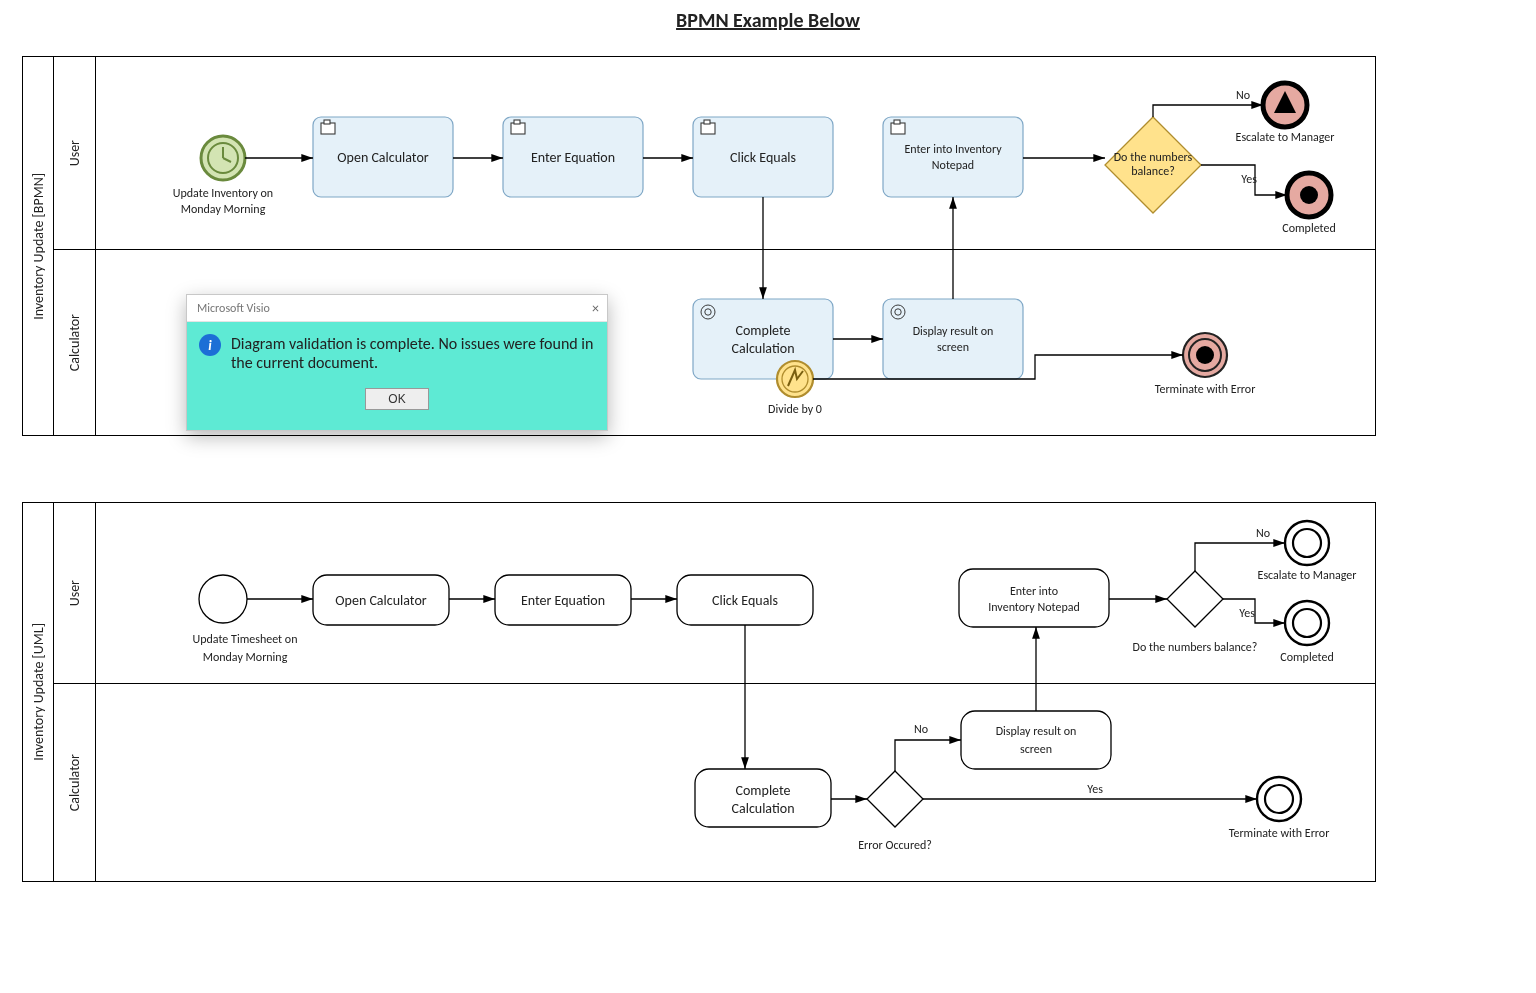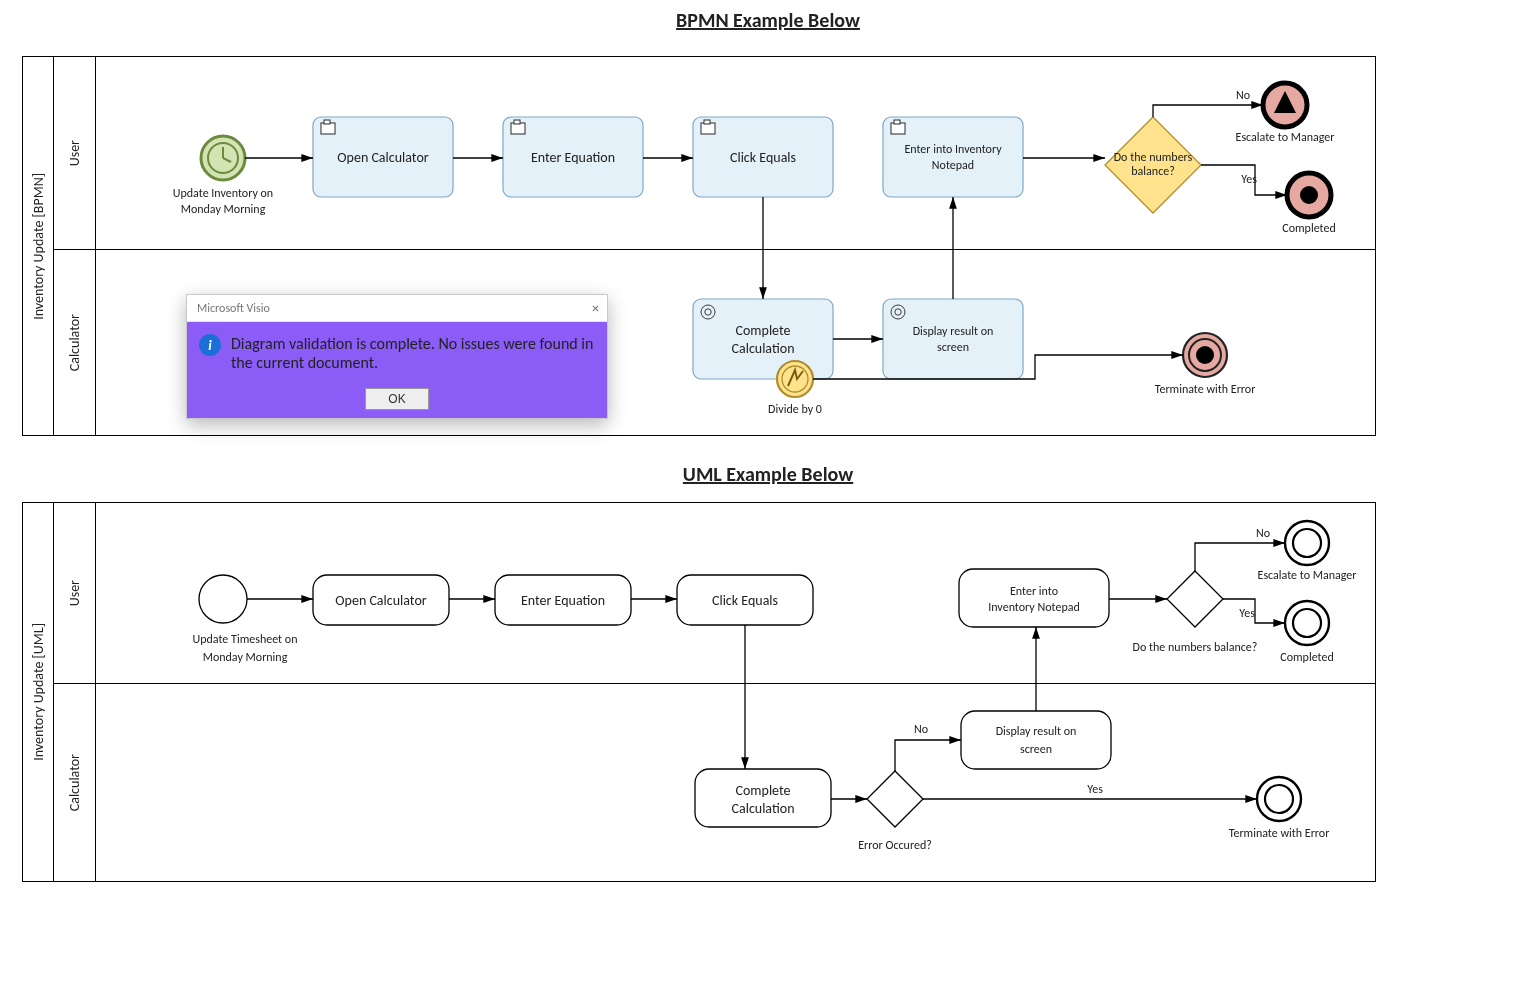--- a/index.html
+++ b/index.html
@@ -19,26 +19,26 @@
   .tlabel-sm { font-size:12px; fill:#222; text-anchor:middle; }
   .gateway { fill:#ffe28c; stroke:#b08d2e; stroke-width:1.3; }
   .uml-diamond { fill:#fff; stroke:#000; stroke-width:1.3; }
   .start-ev { fill:#d3e4b3; stroke:#6a8a3d; stroke-width:3; }
   .end-ev   { fill:#e5a9a1; stroke:#000; stroke-width:5; }
   .end-inner { fill:#000; }
   .end-term { fill:#e5a9a1; stroke:#222; stroke-width:2.2; }
   .arrow    { stroke:#000; stroke-width:1.3; fill:none; marker-end:url(#arrh); }
   .arrow2   { stroke:#000; stroke-width:1.3; fill:none; marker-end:url(#arrh2); }
   .icon-doc { fill:#fff; stroke:#3a3a3a; stroke-width:1.1; }
-  .dialog { position:absolute; background:#8b5cf6; border:1px solid #c8c8c8; box-shadow:0 6px 18px rgba(0,0,0,.28); font-size:12px; }
+  .dialog { position:absolute; background:#5eead4; border:1px solid #c8c8c8; box-shadow:0 6px 18px rgba(0,0,0,.28); font-size:12px; }
   .dialog-title { padding:6px 10px; color:#777; font-size:12px; border-bottom:1px solid #e4e4e4; background:#fff; position:relative;}
   .dialog-close { position:absolute; right:8px; top:5px; color:#666; font-size:14px; }
   .dialog-body { padding:12px 12px 10px 12px; display:flex; align-items:flex-start; gap:10px; }
   .info-icon { width:22px; height:22px; border-radius:50%; background:#1c6fd6; color:#fff; display:flex; align-items:center; justify-content:center; font-style:italic; font-weight:bold; font-size:14px; flex:0 0 auto;}
-  .dialog-foot { text-align:center; padding:6px 0 8px 0; }
+  .dialog-foot { text-align:center; padding:6px 0 20px 0; }
   .dialog-btn { background:#eee; border:1px solid #999; padding:3px 22px; font-size:12px; color:#333;}
   .uml-start { fill:#fff; stroke:#000; stroke-width:1.3; }
   .uml-end-o { fill:#fff; stroke:#000; stroke-width:2.4; }
   .uml-end-i { fill:none; stroke:#000; stroke-width:2.2; }
 </style>
 </head>
 <body>
 
 <div class="page">
 
@@ -180,21 +180,20 @@
       <div class="dialog-body">
         <div class="info-icon">i</div>
         <div style="font-size:16px;">Diagram validation is complete. No issues were found in the current document.</div>
       </div>
       <div class="dialog-foot">
         <button class="dialog-btn">OK</button>
       </div>
     </div>
   </div>
 
-  <div class="section-title" style="position:absolute; left:0; right:0; top:462px;">UML Example Below</div>
 
   <div class="pool" style="left:22px; top:502px; width:1354px; height:380px;">
     <div class="pool-label">
       <span class="vtext">Inventory Update [UML]</span>
     </div>
     <div class="lane-labels">
       <div class="lane-lbl" style="top:0; height:180px;">
           <span class="vtext">User</span>
         </div>
       <div class="lane-lbl" style="top:180px; height:200px;">

